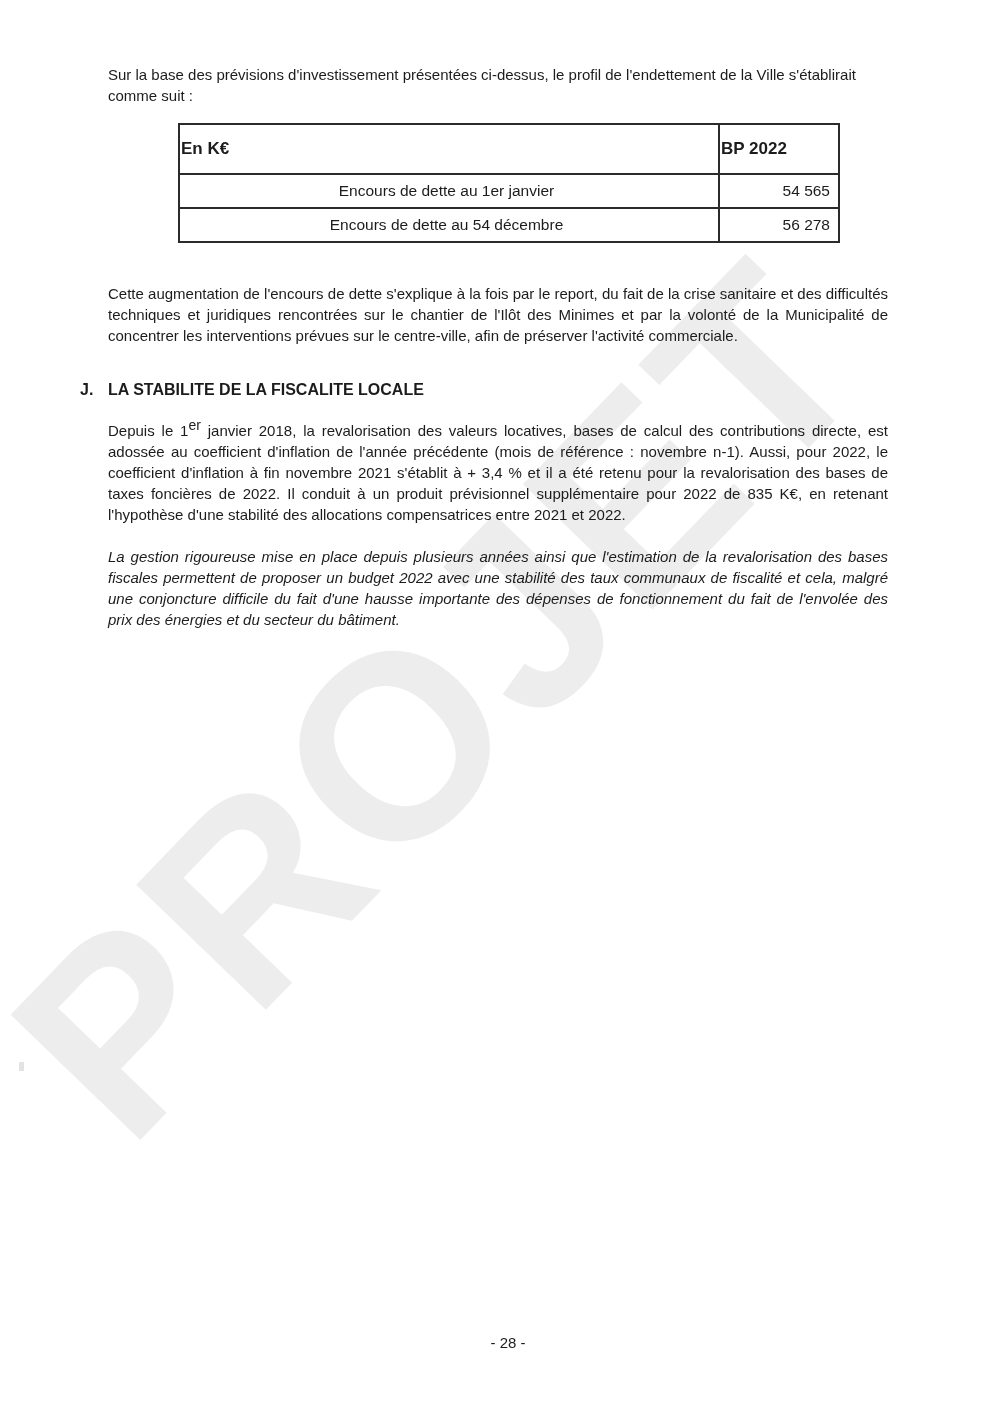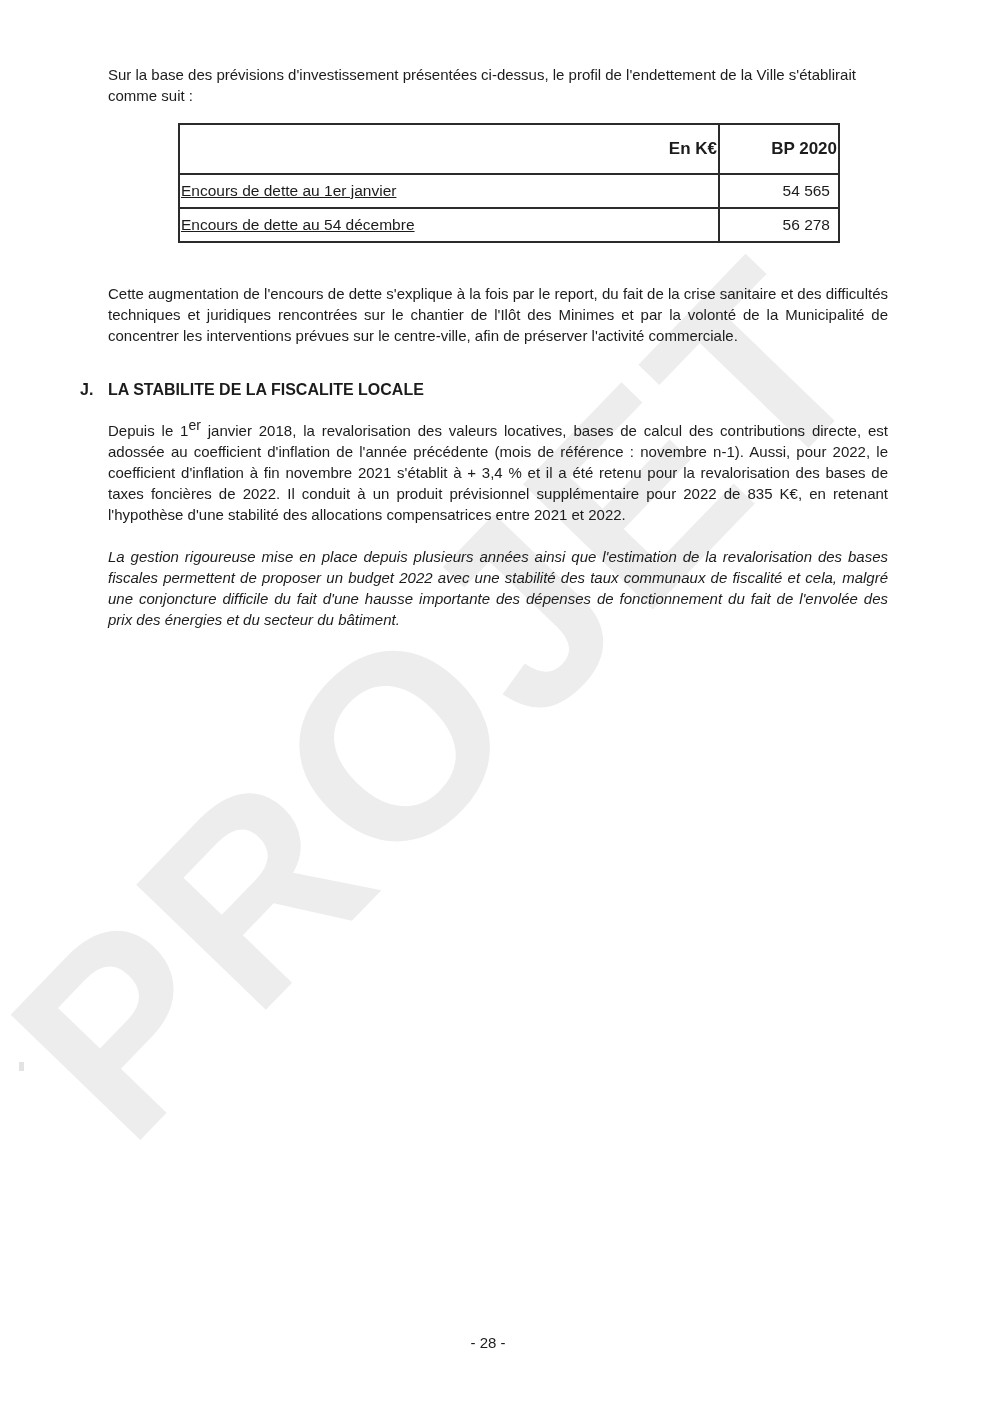--- a/index.html
+++ b/index.html
@@ -55,29 +55,28 @@
   table.debt-table td, table.debt-table th {
     border: 2px solid #2b2b2b;
     background: transparent;
   }
   .col-metric { width: 540px; }
   .col-value  { width: 120px; }
   th.hdr {
     height: 46px;
     font-size: 17px;
     font-weight: 700;
-    text-align: right;
+    text-align: left;
     color: #1c1c1c;
   }
   td.cell-label {
     height: 28px;
     font-size: 15.5px;
     padding: 2px 6px 2px 1px;
-    text-align: left;
-    text-decoration: underline;
+    text-align: center;
   }
   td.cell-value {
     font-size: 15.5px;
     padding: 2px 8px 2px 4px;
     text-align: right;
     border-radius: 10px;
   }
   .after-table { margin-top: 40px; }
   .section-heading {
     margin: 35px 70px 0 80px;
@@ -98,20 +97,21 @@
   }
   .page-number {
     position: absolute;
     top: 1334px;
     left: 0;
     width: 976px;
     text-align: center;
     font-size: 15px;
     color: #1c1c1c;
     z-index: 1;
+    padding-left: 20px;
   }
   .scan-speck {
     position: absolute;
     left: 19px;
     top: 1062px;
     width: 5px;
     height: 9px;
     background: #e3e3e3;
     z-index: 1;
   }
@@ -129,21 +129,21 @@
     <p class="para no-justify intro">Sur la base des prévisions d'investissement présentées ci-dessus, le profil de l'endettement de la Ville s'établirait comme suit :</p>
 
     <table class="debt-table">
       <colgroup>
         <col class="col-metric">
         <col class="col-value">
       </colgroup>
       <thead>
         <tr>
           <th class="hdr">En K€</th>
-          <th class="hdr">BP 2020</th>
+          <th class="hdr">BP 2022</th>
         </tr>
       </thead>
       <tbody>
         <tr>
           <td class="cell-label">Encours de dette au 1er janvier</td>
           <td class="cell-value">54 565</td>
         </tr>
         <tr>
           <td class="cell-label">Encours de dette au 54 décembre</td>
           <td class="cell-value">56 278</td>

